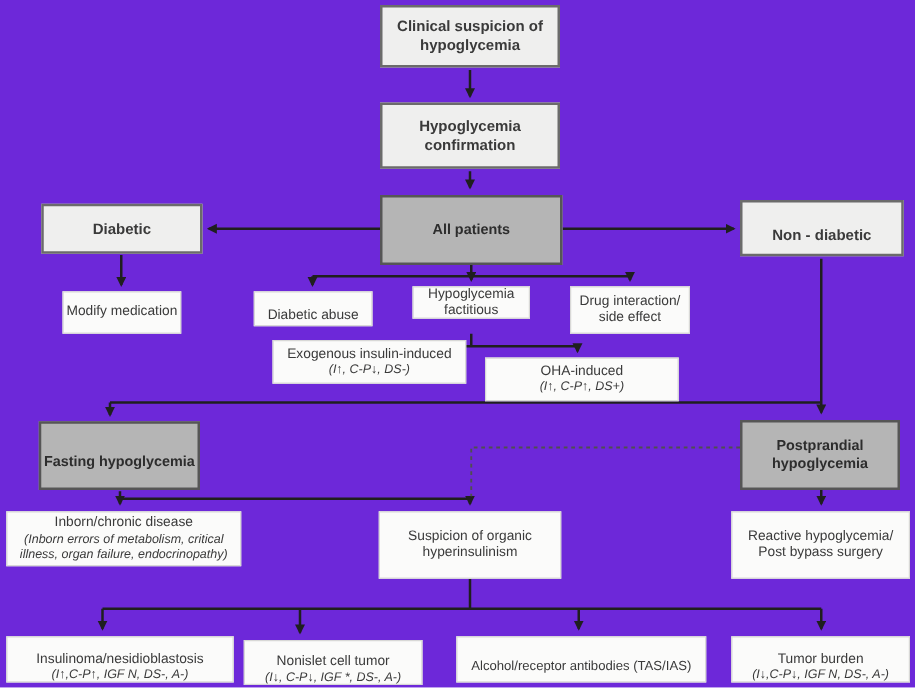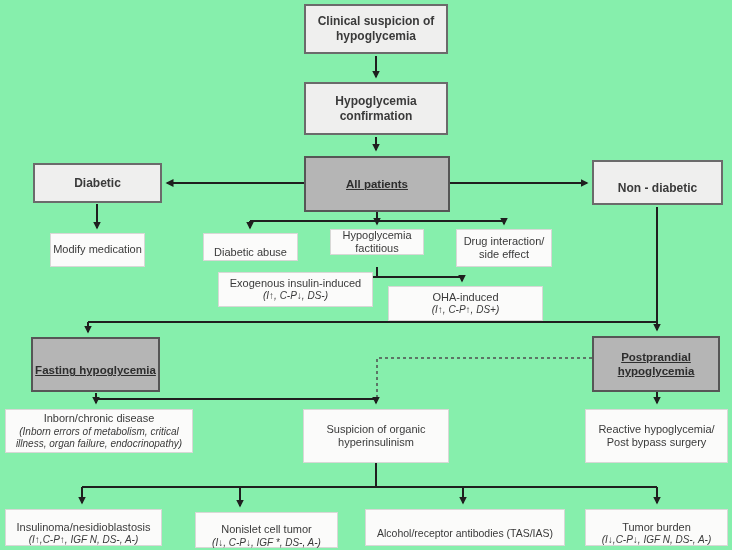--- a/index.html
+++ b/index.html
@@ -1,28 +1,28 @@
 <!DOCTYPE html>
 <html><head>
 <meta charset="utf-8">
 <style>
   html,body{margin:0;padding:0;background:#ffffff;}
   #canvas{
-    position:relative;width:732px;height:550px;background:#86efac;
+    position:relative;width:732px;height:550px;background:#6d28d9;
     font-family:"Liberation Sans","DejaVu Sans",sans-serif;color:#3a3a3a;overflow:hidden;
   }
   svg.edges{position:absolute;left:0;top:0;width:732px;height:550px;}
   svg.edges path{fill:none;stroke:#1f1f1f;stroke-width:2;}
   svg.edges path.dashed{stroke:#4f4f4f;stroke-width:1.5;stroke-dasharray:3 3;}
   .box{
     position:absolute;box-sizing:border-box;display:flex;align-items:center;justify-content:center;
     text-align:center;line-height:1.22;padding:2px;
   }
   .light{background:#efefee;border:2px solid #6b6b6b;font-weight:bold;font-size:12px;}
-  .gray{background:#b5b5b5;border:2px solid #565656;font-weight:bold;font-size:11.5px;color:#2d2d2d;text-decoration:underline;}
+  .gray{background:#b5b5b5;border:2px solid #565656;font-weight:bold;font-size:11.5px;color:#2d2d2d;}
   .white{background:#fbfbfa;border:1px solid #d8d8d6;font-size:11px;}
   .sub{font-style:italic;font-size:10px;}
   .sz10 .lbl{font-size:10.5px;}
   .nowrap .lbl{white-space:nowrap;margin-top:12px;}
 </style>
 </head>
 <body>
 
 <div id="canvas">
 
@@ -125,21 +125,21 @@
   </div>
 
   <div class="box white" style="left:303px;top:409px;width:146px;height:54px">
     <div class="lbl">Suspicion of organic hyperinsulinism</div>
   </div>
 
   <div class="box white" style="left:585px;top:409px;width:143px;height:54px">
     <div class="lbl">Reactive hypoglycemia/ Post bypass surgery</div>
   </div>
 
-  <div class="box white nowrap" style="left:5px;top:509px;width:157px;height:37px">
+  <div class="box white nowrap" style="left:5px;top:509px;width:182px;height:37px">
     <div>
       <div class="lbl">Insulinoma/nesidioblastosis</div>
       <div class="sub">(I↑,C-P↑, IGF N, DS-, A-)</div>
     </div>
   </div>
 
   <div class="box white nowrap" style="left:195px;top:512px;width:143px;height:36px">
     <div>
       <div class="lbl">Nonislet cell tumor</div>
       <div class="sub">(I↓, C-P↓, IGF *, DS-, A-)</div>

